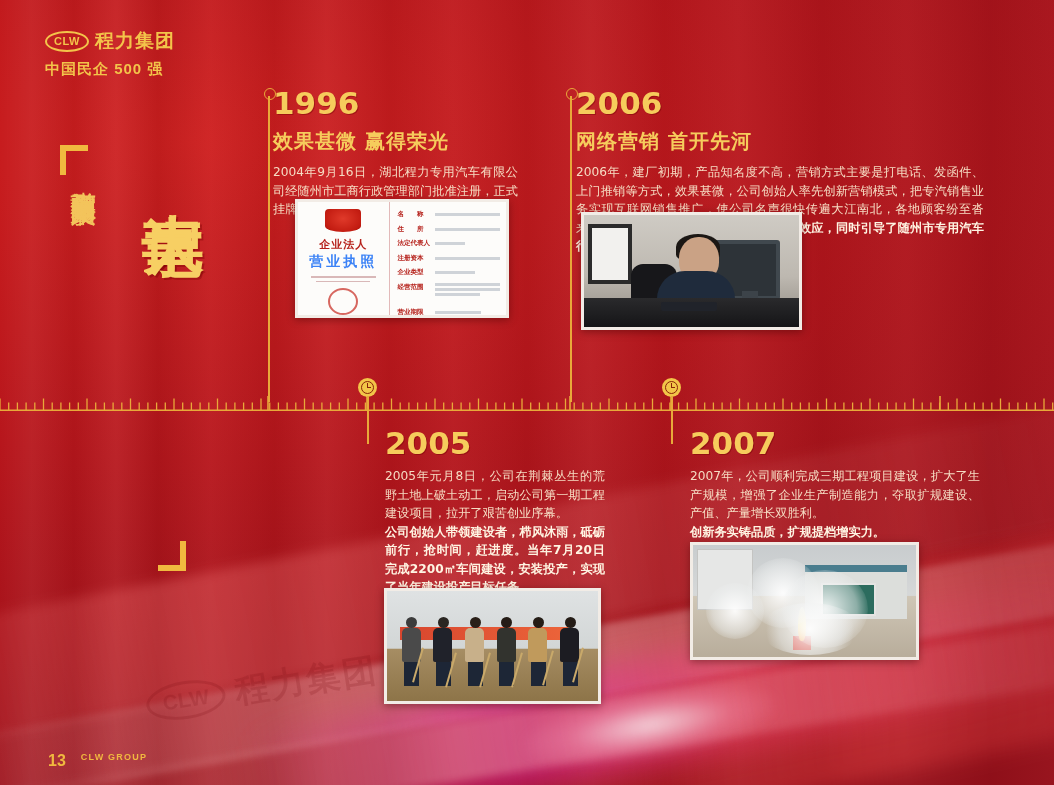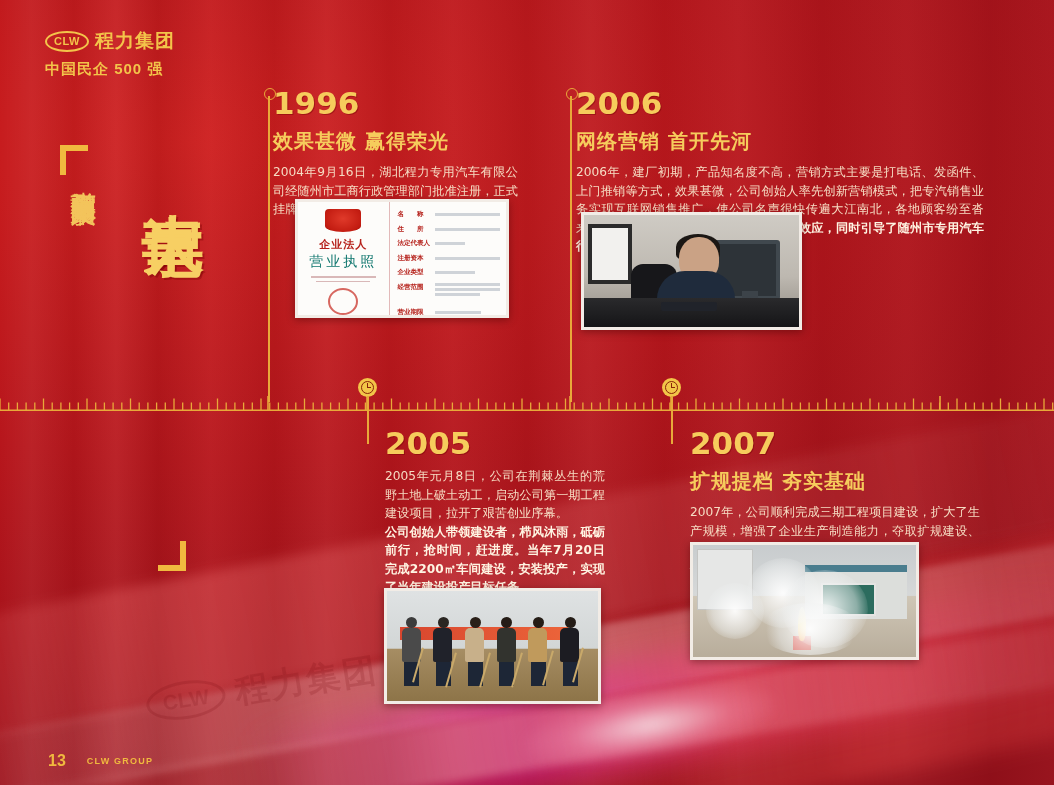--- a/index.html
+++ b/index.html
@@ -126,21 +126,21 @@
 
   
   .photo{position:absolute;background:#efe9e2;border:3px solid #f2ece6;box-shadow:0 2px 8px rgba(60,0,0,.45);overflow:hidden;}
   .ph-inner{width:100%;height:100%;position:relative;}
 
   
   .lic{background:#fdfcfa;display:flex;}
   .lic-left{width:44%;border-right:1px solid #e2b9b9;position:relative;display:flex;flex-direction:column;align-items:center;padding-top:7px;box-sizing:border-box;}
   .lic-emblem{width:36px;height:26px;background:radial-gradient(ellipse at 50% 42%,#e03a2a 0%,#c41d12 70%,#a81208 100%);border-radius:4px 4px 50% 50%/4px 4px 26% 26%;}
   .lic-t1{color:#b5201a;font-size:11px;font-weight:bold;margin-top:5px;letter-spacing:1px;}
-  .lic-t2{color:#0f766e;font-size:14px;font-weight:normal;margin-top:1px;letter-spacing:3px;}
+  .lic-t2{color:#3b82f6;font-size:14px;font-weight:bold;margin-top:1px;letter-spacing:3px;}
   .lic-line{width:72%;height:2px;background:#d9b8b8;margin-top:5px;}
   .lic-line.s{width:60%;height:1.5px;margin-top:3px;}
   .lic-stamp{width:26px;height:26px;border:2px solid #c9352c;border-radius:50%;margin-top:6px;opacity:.75;}
   .lic-right{flex:1;padding:8px 6px 0 8px;box-sizing:border-box;}
   .lic-row{display:flex;gap:5px;margin-bottom:5.5px;align-items:center;}
   .lic-key{color:#b5201a;font-size:6.5px;font-weight:bold;white-space:nowrap;width:32px;}
   .lic-val{flex:1;height:3px;background:#cfd3d8;}
 
   
   .office{background:linear-gradient(180deg,#cfcbc4 0%,#bdb8b0 55%,#8e8880 100%);}
@@ -166,21 +166,21 @@
   
   .fire{background:linear-gradient(180deg,#c8ccce 0%,#d6d8d8 45%,#cfc6b6 46%,#b8ad9b 100%);}
   .bldg-l{position:absolute;left:2%;top:4%;width:24%;height:52%;background:#e6e7e6;border:1px solid #c4c4c2;}
   .bldg-r{position:absolute;right:4%;top:18%;width:46%;height:42%;background:#dcdedb;border-top:7px solid #4a7d8e;}
   .door{position:absolute;right:18%;top:34%;width:23%;height:26%;background:#2c6c5e;border:2px solid #e4e4e2;}
   .smoke{position:absolute;border-radius:50%;background:radial-gradient(circle,rgba(255,255,255,.92) 0%,rgba(238,240,240,.5) 55%,rgba(230,230,230,0) 78%);}
   .flame{position:absolute;left:47%;bottom:14%;width:8px;height:34px;border-radius:50% 50% 40% 40%;background:linear-gradient(180deg,#fff8d0,#ffd84a 55%,#ff8a1f);filter:blur(.6px);}
   .redbox{position:absolute;left:45%;bottom:6%;width:18px;height:14px;background:#d42a1e;}
 
   
-  .footer{position:absolute;left:48px;top:752px;display:flex;align-items:center;gap:21px;}
+  .footer{position:absolute;left:48px;top:752px;display:flex;align-items:flex-start;gap:15px;}
   .f-num{color:#f0b93f;font-size:16px;font-weight:bold;}
   .f-txt{color:#f0b93f;font-size:9px;font-weight:bold;letter-spacing:1.2px;}
 </style>
 </head>
 <body>
 
 <div id="page">
 
   <div class="swoosh sw1"></div>
   <div class="swoosh sw4"></div>
@@ -477,21 +477,20 @@
       <div class="shovel" style="left:46%;bottom:12%;"></div>
       <div class="shovel" style="left:61%;bottom:12%;"></div>
       <div class="shovel" style="left:76%;bottom:14%;"></div>
       <div class="shovel" style="left:90%;bottom:16%;"></div>
     </div>
   </div>
 
   <div class="stem" style="left:671px;top:396px;height:48px;"></div>
   <div class="event" style="left:690px;top:428px;width:290px;">
     <div class="year">2007</div>
-    <div class="headline">扩规提档  夯实基础</div>
     <div class="body"><span>2007年，公司顺利完成三期工程项目建设，扩大了生产规模，增强了企业生产制造能力，夺取扩规建设、产值、产量增长双胜利。</span><br><b class="p2">创新务实铸品质，扩规提档增实力。</b></div>
   </div>
   <div class="photo" style="left:690px;top:542px;width:223px;height:112px;">
     <div class="ph-inner fire">
       <div class="bldg-l"></div>
       <div class="bldg-r"></div>
       <div class="door"></div>
       <div class="redbox"></div>
       <div class="flame"></div>
       <div class="smoke" style="left:24%;top:12%;width:72px;height:70px;"></div>

